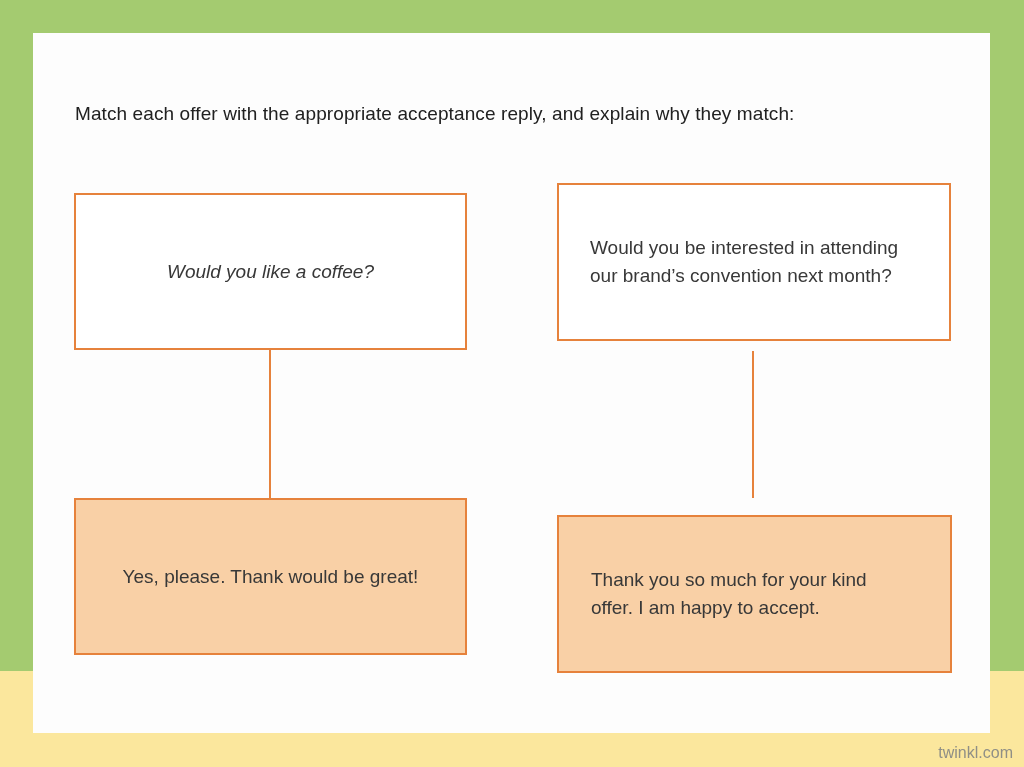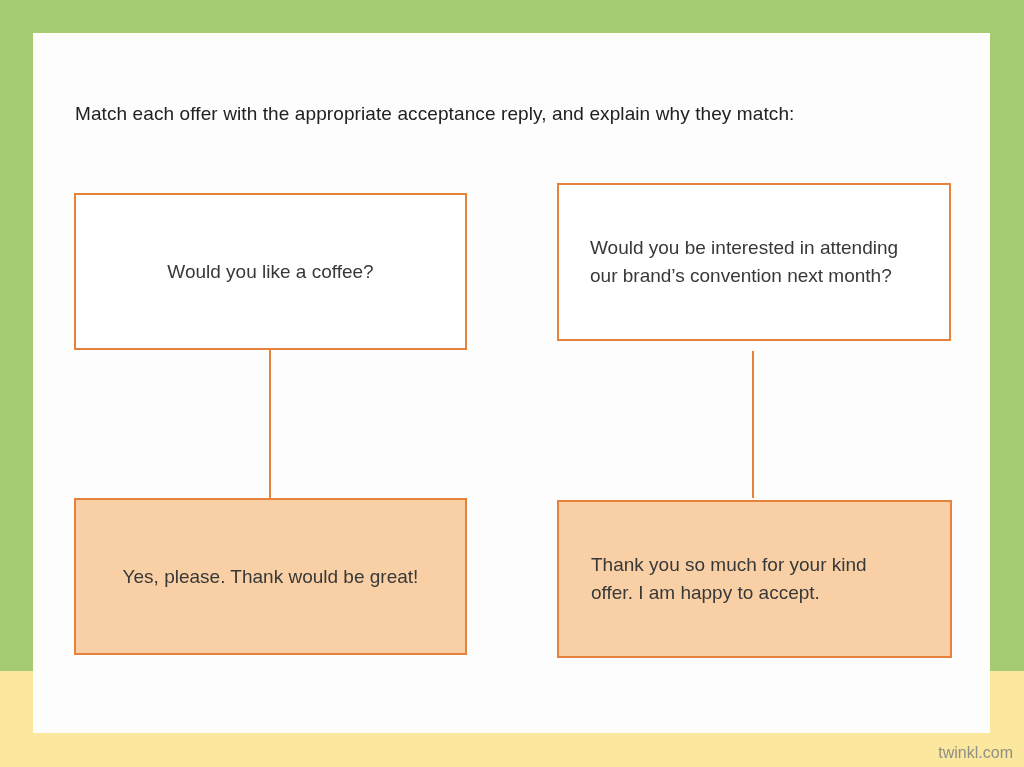--- a/index.html
+++ b/index.html
@@ -55,33 +55,34 @@
   .offer-box {
     background: #ffffff;
   }
   .reply-box {
     background: #f9d0a6; 
   }
   .box-offer-1 {
     left: 74px; top: 193px; width: 393px; height: 157px;
     justify-content: center;
     text-align: center;
+    font-style: italic;
   }
   .box-offer-2 {
     left: 557px; top: 183px; width: 394px; height: 158px;
     padding: 0 36px 0 31px;
     text-align: left;
   }
   .box-reply-1 {
     left: 74px; top: 498px; width: 393px; height: 157px;
     justify-content: center;
     text-align: center;
   }
   .box-reply-2 {
-    left: 557px; top: 500px; width: 395px; height: 158px;
+    left: 557px; top: 515px; width: 395px; height: 158px;
     padding: 0 40px 0 32px;
     text-align: left;
   }
   .connector {
     position: absolute;
     width: 2px;
     background: #e6823c;
   }
   .connector-1 { left: 269px; top: 350px; height: 148px; }
   .connector-2 { left: 752px; top: 351px; height: 147px; }

